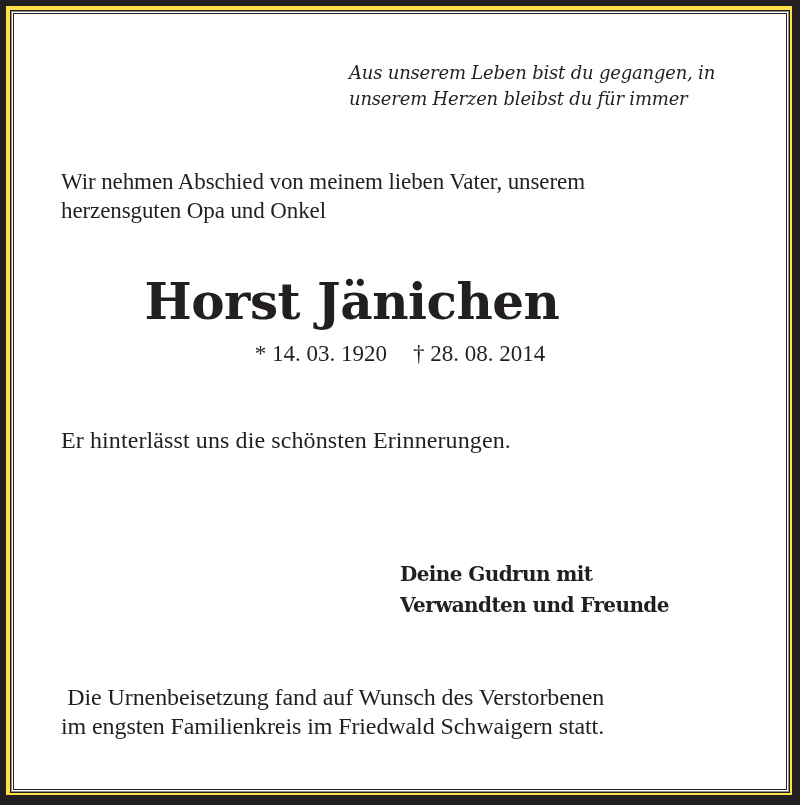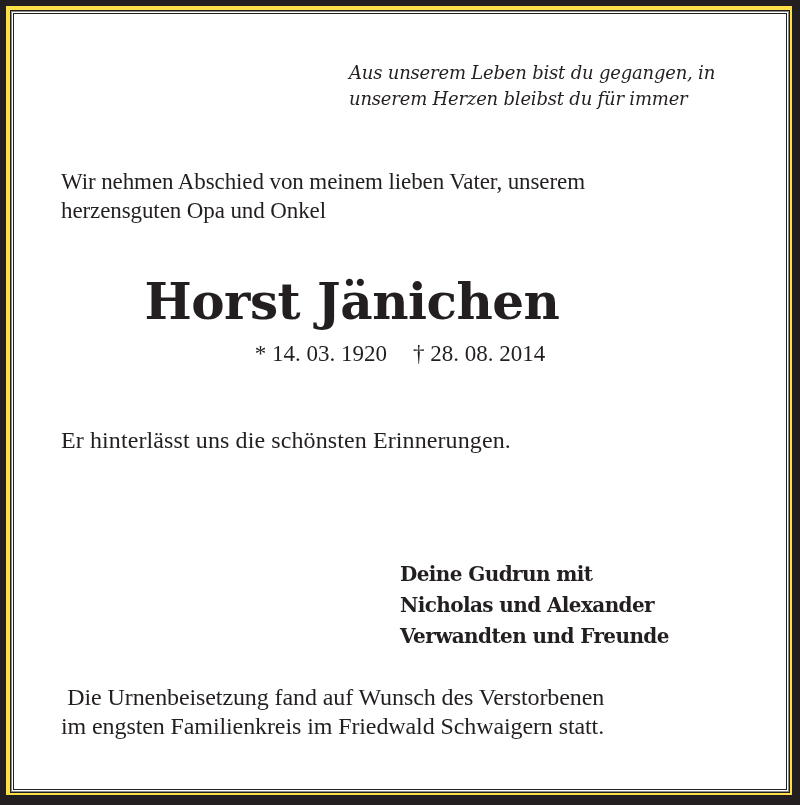--- a/index.html
+++ b/index.html
@@ -124,21 +124,20 @@
   <h1 class="text name" style="left:-6px;top:266px;">Horst Jänichen</h1>
 
   <p class="text dates" style="left:-6px;top:334px;">
     <span>* 14. 03. 1920</span><span class="gap"></span><span>† 28. 08. 2014</span>
   </p>
 
   <p class="text memory" style="left:55px;top:419px;">Er hinterlässt uns die schönsten Erinnerungen.</p>
 
   <p class="text signatures" style="left:394px;top:506px;">
     <span class="line">Deine Gudrun mit</span>
-    <span class="line">Nicholas und Alexander</span>
     <span class="line">Verwandten und Freunde</span>
   </p>
 
   <p class="text closing" style="left:55px;top:677px;">
     <span class="line">Die Urnenbeisetzung fand auf Wunsch des Verstorbenen</span>
     <span class="line">im engsten Familienkreis im Friedwald Schwaigern statt.</span>
   </p>
 </div>
 
 </body></html>

